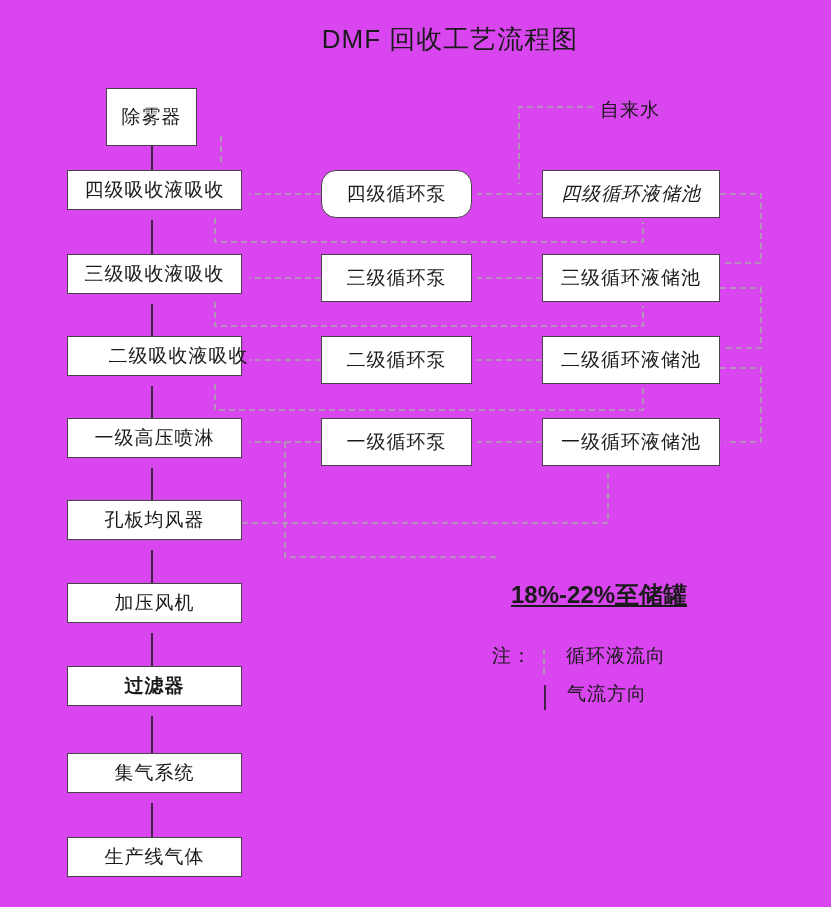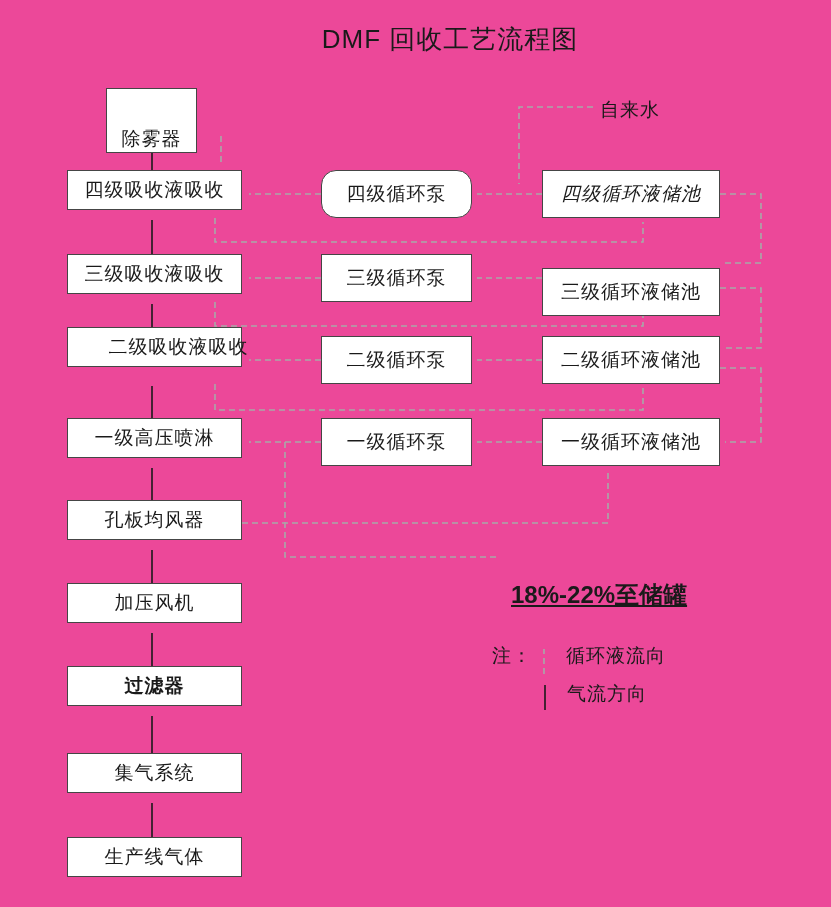--- a/index.html
+++ b/index.html
@@ -1,16 +1,16 @@
 <!DOCTYPE html>
 <html><head>
 <meta charset="utf-8">
 <style>
   html,body{margin:0;padding:0;background:#ffffff;}
-  #canvas{position:relative;width:831px;height:907px;background:#ec4899;overflow:hidden;
+  #canvas{position:relative;width:831px;height:907px;background:#d946ef;overflow:hidden;
           font-family:"Liberation Serif",serif;color:#1a1a1a;}
   #diagram-title{position:absolute;left:250px;top:22px;width:400px;text-align:center;
           font-family:"Liberation Sans",sans-serif;font-size:26px;letter-spacing:1px;color:#1a1a1a;}
   .node{position:absolute;box-sizing:border-box;border:1.5px solid #454545;background:#ffffff;
         display:flex;align-items:center;justify-content:center;
         font-size:19px;letter-spacing:1px;white-space:nowrap;}
   .col-gas{left:67px;width:175px;height:40px;}
   .col-pump{left:321px;width:151px;height:48px;}
   .col-pool{left:542px;width:178px;height:48px;}
   .lbl{position:absolute;font-size:19px;letter-spacing:1px;white-space:nowrap;color:#1a1a1a;}
@@ -76,30 +76,30 @@
       <path class="dash" d="M720,288 H761 V348 H725" marker-end="url(#ah-gray)"></path>
       <path class="dash" d="M720,368 H761 V442 H725" marker-end="url(#ah-gray)"></path>
     </g>
 
     <g>
       <path class="dash" d="M544,674 V649" marker-end="url(#ah-gray)"></path>
       <path class="solid" d="M545,710 V685" marker-end="url(#ah-black)"></path>
     </g>
   </svg>
 
-  <div class="node" style="left:106px;top:88px;width:91px;height:65px;align-items:flex-end;">
+  <div class="node" style="left:106px;top:88px;width:91px;height:58px;">
     <span>除雾器</span>
   </div>
   <div class="node col-gas" style="top:170px;">
     <span>四级吸收液吸收</span>
   </div>
   <div class="node col-gas" style="top:254px;">
     <span>三级吸收液吸收</span>
   </div>
-  <div class="node col-gas" style="top:327px;padding-left:48px;">
+  <div class="node col-gas" style="top:336px;padding-left:48px;">
     <span>二级吸收液吸收</span>
   </div>
   <div class="node col-gas" style="top:418px;">
     <span>一级高压喷淋</span>
   </div>
   <div class="node col-gas" style="top:500px;">
     <span>孔板均风器</span>
   </div>
   <div class="node col-gas" style="top:583px;">
     <span>加压风机</span>
@@ -123,21 +123,21 @@
   <div class="node col-pump" style="top:336px;">
     <span>二级循环泵</span>
   </div>
   <div class="node col-pump" style="top:418px;">
     <span>一级循环泵</span>
   </div>
 
   <div class="node col-pool" style="top:170px;font-style:italic;">
     <span>四级循环液储池</span>
   </div>
-  <div class="node col-pool" style="top:268px;">
+  <div class="node col-pool" style="top:254px;">
     <span>三级循环液储池</span>
   </div>
   <div class="node col-pool" style="top:336px;">
     <span>二级循环液储池</span>
   </div>
   <div class="node col-pool" style="top:418px;">
     <span>一级循环液储池</span>
   </div>
 
   <div class="lbl" style="left:600px;top:97px;">自来水</div>

